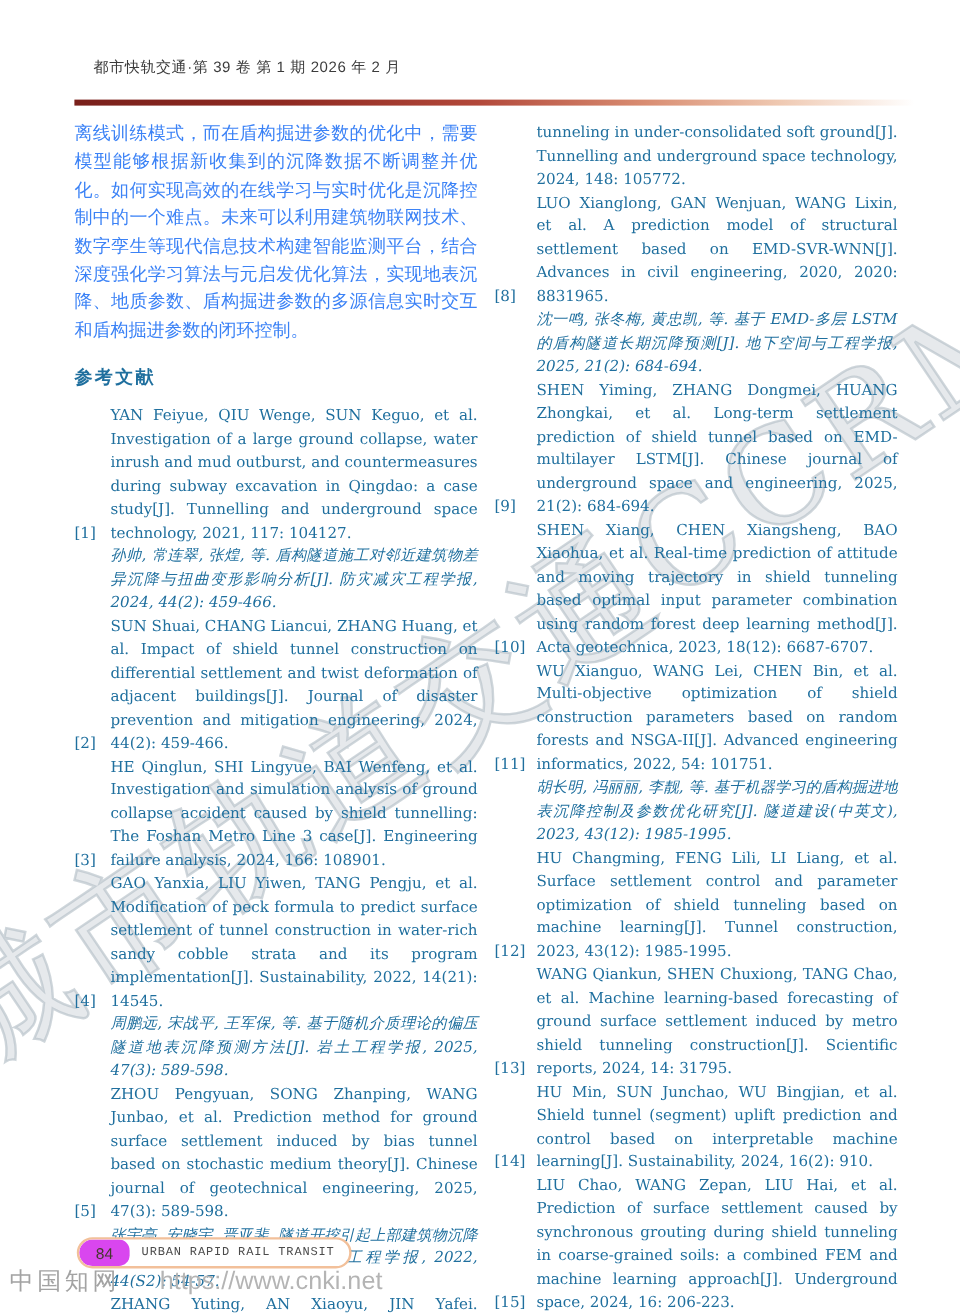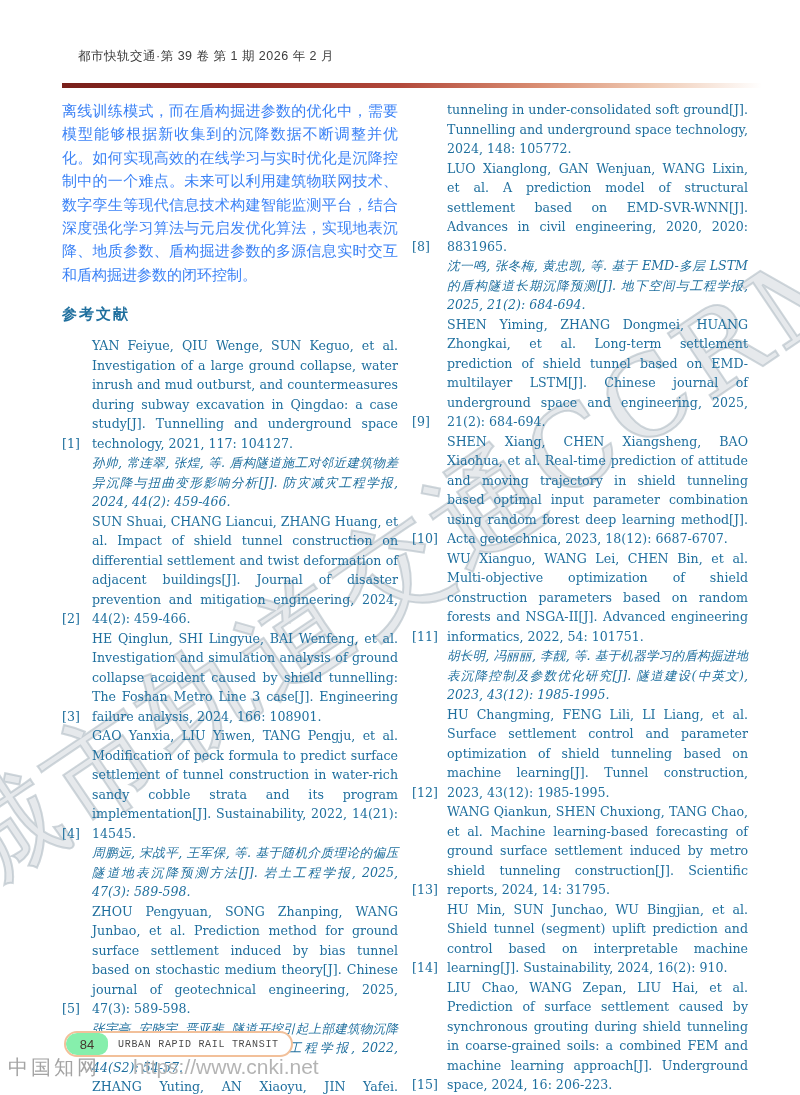--- a/index.html
+++ b/index.html
@@ -51,21 +51,21 @@
     color:#1f6f9e;
   }
   .ref-body p.cjk { font-style:italic; }
 
   .page-pill {
     position:absolute; left:64px; top:1031px; height:22px; z-index:3;
     display:inline-flex; align-items:stretch; background:#ffffff;
     border:2px solid #f2c09a; border-radius:13px; overflow:hidden;
   }
   .pill-num {
-    background:#86efac; color:#45382e; min-width:42px;
+    background:#d946ef; color:#45382e; min-width:42px;
     display:flex; align-items:center; justify-content:center;
     font-size:13px; font-family:"Liberation Sans", sans-serif;
     border-radius:11px 9px 9px 11px;
   }
   .pill-label {
     display:flex; align-items:center; padding:0 12px 0 10px;
     font-size:10px; letter-spacing:0.7px; color:#4b4b4b;
     font-family:Liberation Mono, monospace;
   }
   .cnki-line { position:absolute; left:8px; top:1054px; z-index:3; white-space:nowrap; }

